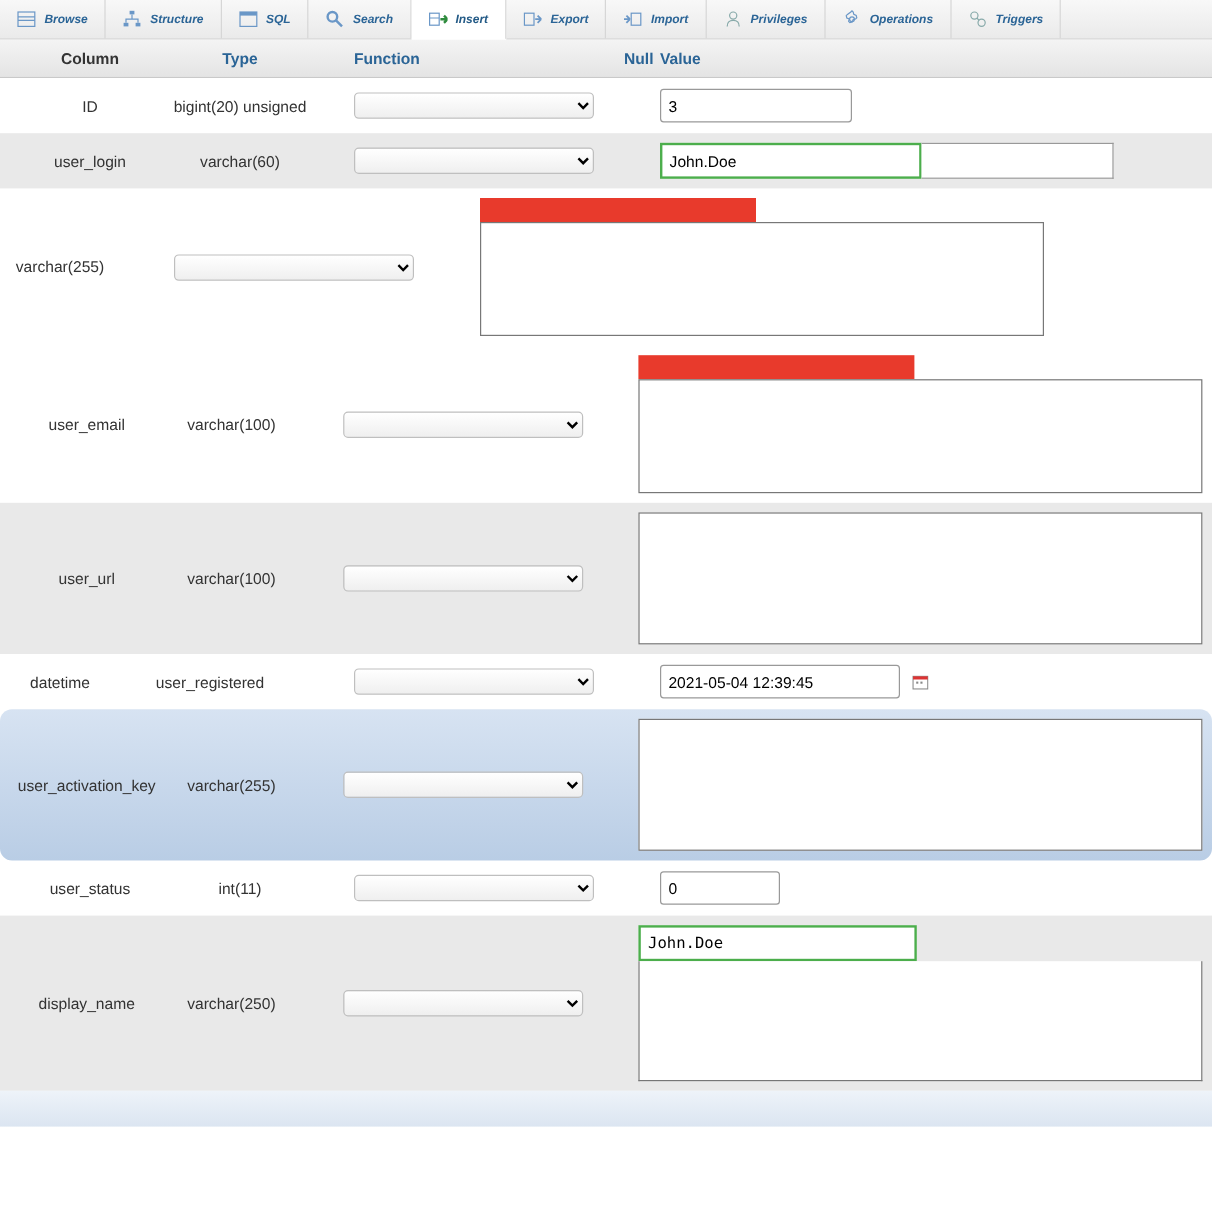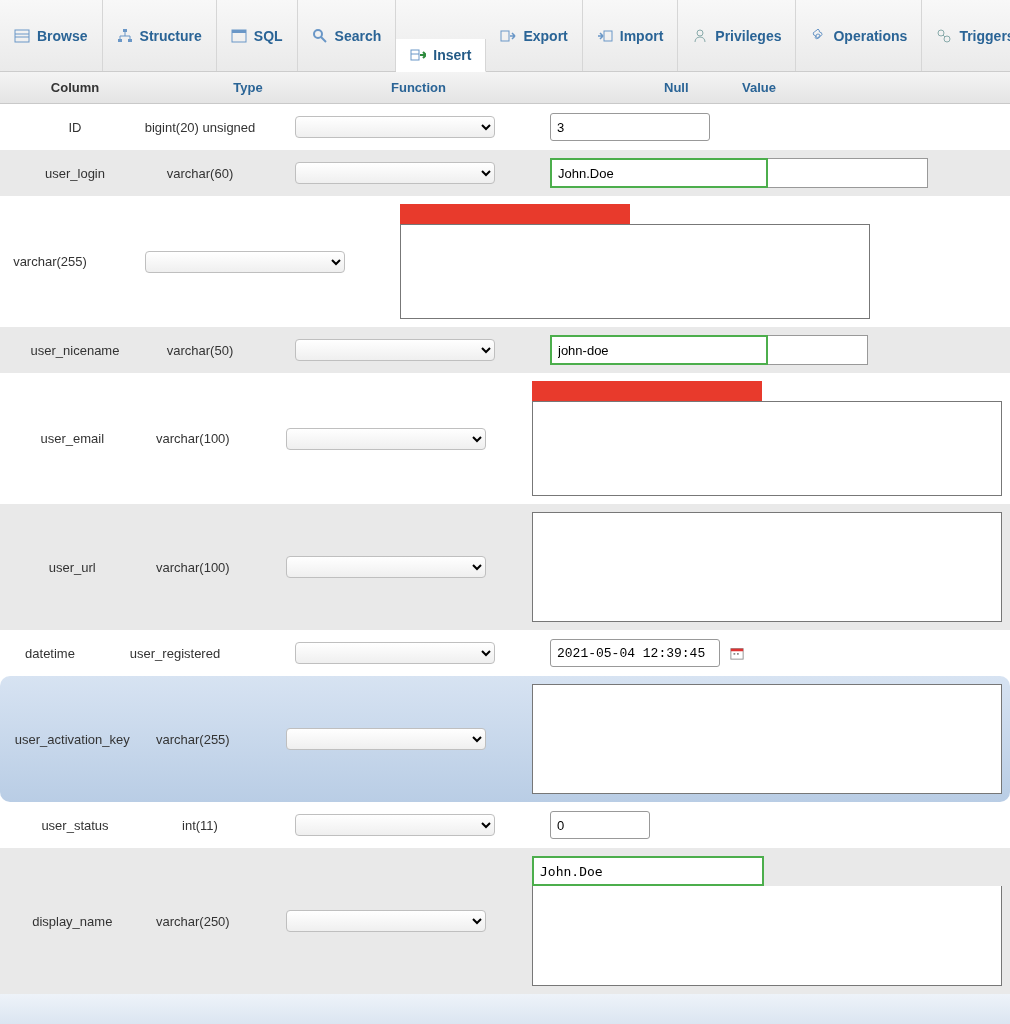--- a/index.html
+++ b/index.html
@@ -7,53 +7,52 @@
     font-family: -apple-system, BlinkMacSystemFont, "Segoe UI", Arial, sans-serif;
     font-size: 13px;
     background: #fff;
     color: #333;
   }
   
   .tabs {
     display: flex;
     background: linear-gradient(#f8f8f8,#eaeaea);
     border-bottom: 1px solid #ccc;
-    font-size: 14px;
+    font-size: 10px;
+    font-style: italic;
   }
   .tab {
     display: flex;
     align-items: center;
     gap: 7px;
     padding: 8px 14px;
     border-right: 1px solid #d6d6d6;
     color: #2a6496;
     font-weight: 600;
     cursor: pointer;
     white-space: nowrap;
   }
   .tab.active {
     background: #fff;
     border-bottom: 1px solid #fff;
     margin-bottom: -1px;
     color: #235a86;
-    margin-top: 39px;
   }
   .tab-icon { width: 16px; height: 16px; display: inline-flex; align-items: center; justify-content: center; }
   .tab-icon svg { width: 16px; height: 16px; }
   
   .grid {
     width: 100%;
   }
   .grid-header {
     display: flex;
     background: linear-gradient(#f4f4f4,#e4e4e4);
     border-bottom: 1px solid #c9c9c9;
     font-weight: 700;
     font-size: 13px;
-    gap: 48px;
   }
   .grid-header .cell { color: #2a6496; }
   .grid-header .cell.col-column { color:#333; font-weight:700; }
   .grid-row {
     display: flex;
     align-items: stretch;
     min-height: 46px;
   }
   .grid-row.alt { background: #e9e9e9; }
   .grid-row.hl  { background: linear-gradient(#d7e3f2,#b9cde5); border-radius: 10px; }
@@ -278,36 +277,20 @@
         <div class="cell col-null"></div>
         <div class="cell col-value">
           <div class="ta-wrap">
             <div class="ta-top">
               <div class="redbar"></div>
             </div>
             <textarea class="ta" style="height: 95px; width: 470px;"></textarea>
           </div>
         </div>
       </div>
-      <div class="grid-row alt">
-        <div class="cell col-column">user_nicename</div>
-        <div class="cell col-type">varchar(50)</div>
-        <div class="cell col-function">
-          <select class="func"><option></option></select>
-        </div>
-        <div class="cell col-null"></div>
-        <div class="cell col-value vcenter">
-          <div class="segmented-row">
-            <div class="seg-box">
-              <input value="john-doe" style="">
-            </div>
-            <div class="seg-extra w100"></div>
-          </div>
-        </div>
-      </div>
       <div class="grid-row">
         <div class="cell col-column">user_email</div>
         <div class="cell col-type">varchar(100)</div>
         <div class="cell col-function">
           <select class="func"><option></option></select>
         </div>
         <div class="cell col-null"></div>
         <div class="cell col-value">
           <div class="ta-wrap">
             <div class="ta-top">
@@ -329,21 +312,21 @@
         </div>
       </div>
       <div class="grid-row">
         <div class="cell col-type">datetime</div>
         <div class="cell col-column">user_registered</div>
         <div class="cell col-function">
           <select class="func"><option></option></select>
         </div>
         <div class="cell col-null"></div>
         <div class="cell col-value vcenter">
-          <input class="txt" style="width: 170px; font-family: Liberation Mono, monospace;" value="2021-05-04 12:39:45">
+          <input class="txt" style="width: 200px;" value="2021-05-04 12:39:45">
           <span class="cal-icon">
             <svg width="14" height="14" viewBox="0 0 16 16">
               <rect x="1" y="3" width="14" height="12" fill="#fff" stroke="#888"></rect>
               <rect x="1" y="3" width="14" height="3" fill="#d33"></rect>
               <rect x="4" y="8" width="2" height="2" fill="#888"></rect>
               <rect x="8" y="8" width="2" height="2" fill="#888"></rect>
             </svg>
           </span>
         </div>
       </div>

